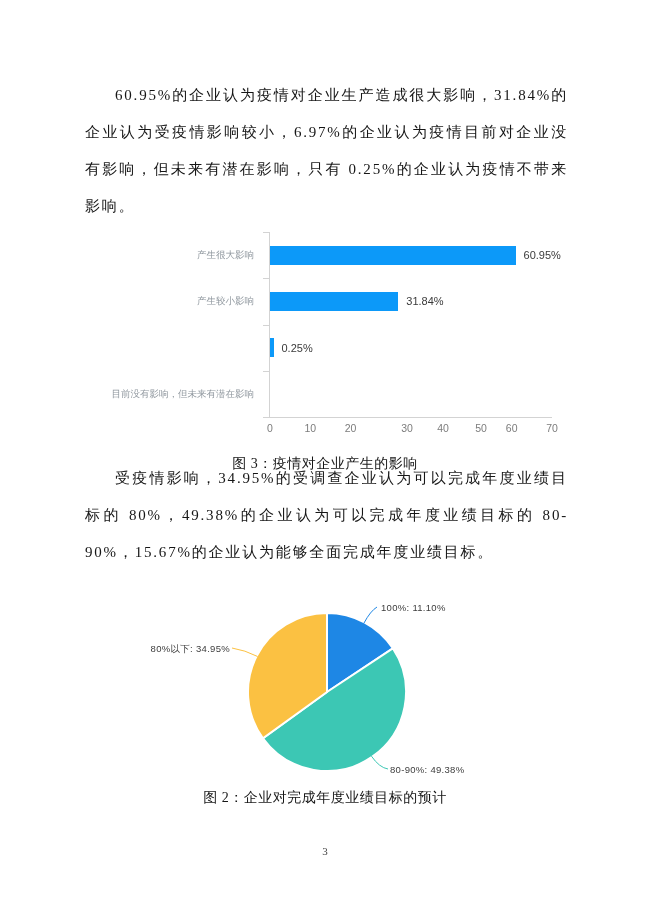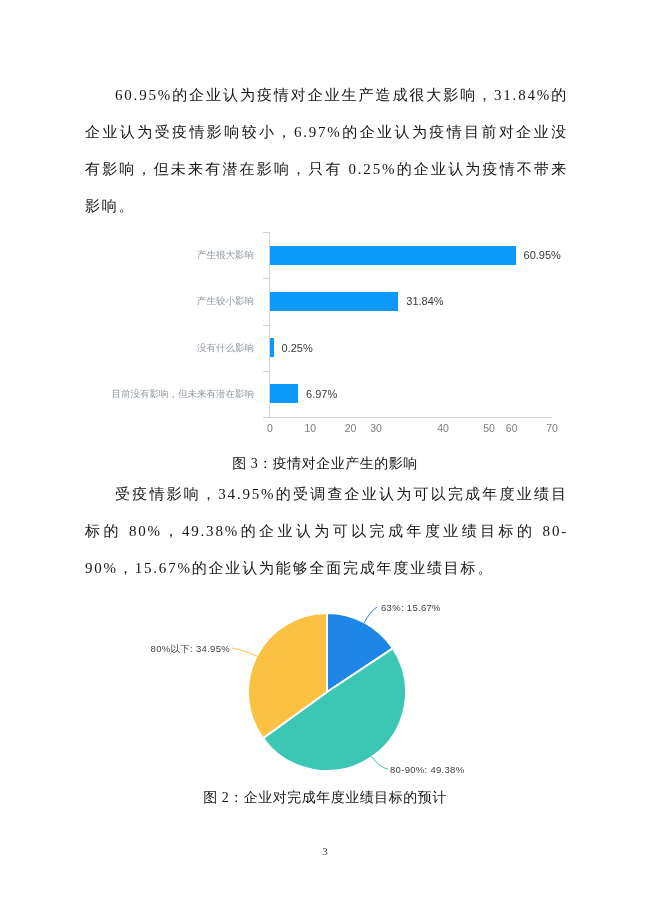--- a/index.html
+++ b/index.html
@@ -18,21 +18,21 @@
     left: 85px; width: 483px;
     margin: 0;
     font-size: 15px;
     line-height: 37px;
     letter-spacing: 1.8px;
     color: #161616;
     text-align: justify;
     text-indent: 2em;
   }
   #para1 { top: 77px; }
-  #para2 { top: 476px; }
+  #para2 { top: 460px; }
 
   
   .caption {
     position: absolute;
     left: 0; width: 650px;
     margin: 0;
     text-align: center;
     font-size: 14px;
     letter-spacing: 0.5px;
     color: #161616;
@@ -100,46 +100,41 @@
 <body>
 
 <div class="page">
 
   <p class="para" id="para1">60.95%的企业认为疫情对企业生产造成很大影响，31.84%的企业认为受疫情影响较小，6.97%的企业认为疫情目前对企业没有影响，但未来有潜在影响，只有 0.25%的企业认为疫情不带来影响。</p>
 
   <div id="barchart">
     <div class="cats">
       <div class="cat c0">产生很大影响</div>
       <div class="cat c1">产生较小影响</div>
-      <div class="cat c2">没有什么影响</div>
       <div class="cat c3">目前没有影响，但未来有潜在影响</div>
     </div>
     <div class="plot">
       <div class="brow r0">
         <div class="bar" style="width: 245.541px; background: rgb(12, 153, 249);"></div>
         <span class="bval" style="left: 253.541px;">60.95%</span>
       </div>
       <div class="brow r1">
         <div class="bar" style="width: 128.27px; background: rgb(12, 153, 249);"></div>
         <span class="bval" style="left: 136.27px;">31.84%</span>
       </div>
       <div class="brow r2">
         <div class="bar" style="width: 3.5px; background: rgb(12, 153, 249);"></div>
         <span class="bval" style="left: 11.5px;">0.25%</span>
       </div>
-      <div class="brow r3">
-        <div class="bar" style="width: 28.0791px; background: rgb(12, 153, 249);"></div>
-        <span class="bval" style="left: 36.0791px;">6.97%</span>
-      </div>
     <span class="xtick" style="left: 0px;">0</span>
         <span class="xtick" style="left: 40.2857px;">10</span>
         <span class="xtick" style="left: 80.5714px;">20</span>
-        <span class="xtick" style="left: 106px;">30</span>
+        <span class="xtick" style="left: 137px;">30</span>
         <span class="xtick" style="left: 173px;">40</span>
-        <span class="xtick" style="left: 201px; padding-left: 36px;">50</span>
+        <span class="xtick" style="left: 193px; padding-left: 36px;">50</span>
         <span class="xtick" style="left: 241.714px;">60</span>
         <span class="xtick" style="left: 282px;">70</span>
         <div class="ytick" style="top: 0px;"></div>
         <div class="ytick" style="top: 46.25px;"></div>
         <div class="ytick" style="top: 92.5px;"></div>
         <div class="ytick" style="top: 138.75px;"></div>
         <div class="ytick" style="top: 185px;"></div>
       </div>
   </div>
 
@@ -149,21 +144,21 @@
 
   <div id="piechart">
     <svg id="pie-svg" width="460" height="215" viewBox="0 0 460 215">
         <path d="M 207 107 L 207 28 A 79 79 0 0 1 272.80993283520684 63.295849851237676 Z" fill="#1E87E5" stroke="#ffffff" stroke-width="2"></path>
         <path d="M 243.86615806844273 38.26219097707147 Q 250.48316079867604 25.92463551141762 257 22" fill="none" stroke="#1E87E5" stroke-width="1"></path>
         <path d="M 207 107 L 272.80993283520684 63.295849851237676 A 79 79 0 0 1 142.94209311424248 153.23401956801527 Z" fill="#3CC7B4" stroke="#ffffff" stroke-width="2"></path>
         <path d="M 251.4082796449706 171.1241350738869 Q 259.3789965043243 182.63359521535375 268 184" fill="none" stroke="#3CC7B4" stroke-width="1"></path>
         <path d="M 207 107 L 142.94209311424248 153.23401956801527 A 79 79 0 0 1 207.00000000000006 28 Z" fill="#FBC142" stroke="#ffffff" stroke-width="2"></path>
         <path d="M 137.55720070629644 71.4796167496126 Q 125.09310852537527 65.10416334569692 112 63" fill="none" stroke="#FBC142" stroke-width="1"></path>
       </svg>
-    <div class="plabel pl0">63%: 15.67%</div>
+    <div class="plabel pl0">100%: 11.10%</div>
     <div class="plabel pl1">80-90%: 49.38%</div>
     <div class="plabel pl2">80%以下: 34.95%</div>
   </div>
 
   <div class="caption" id="cap4">图 2：企业对完成年度业绩目标的预计</div>
 
   <div id="pagenum">3</div>
 
 </div>
 

